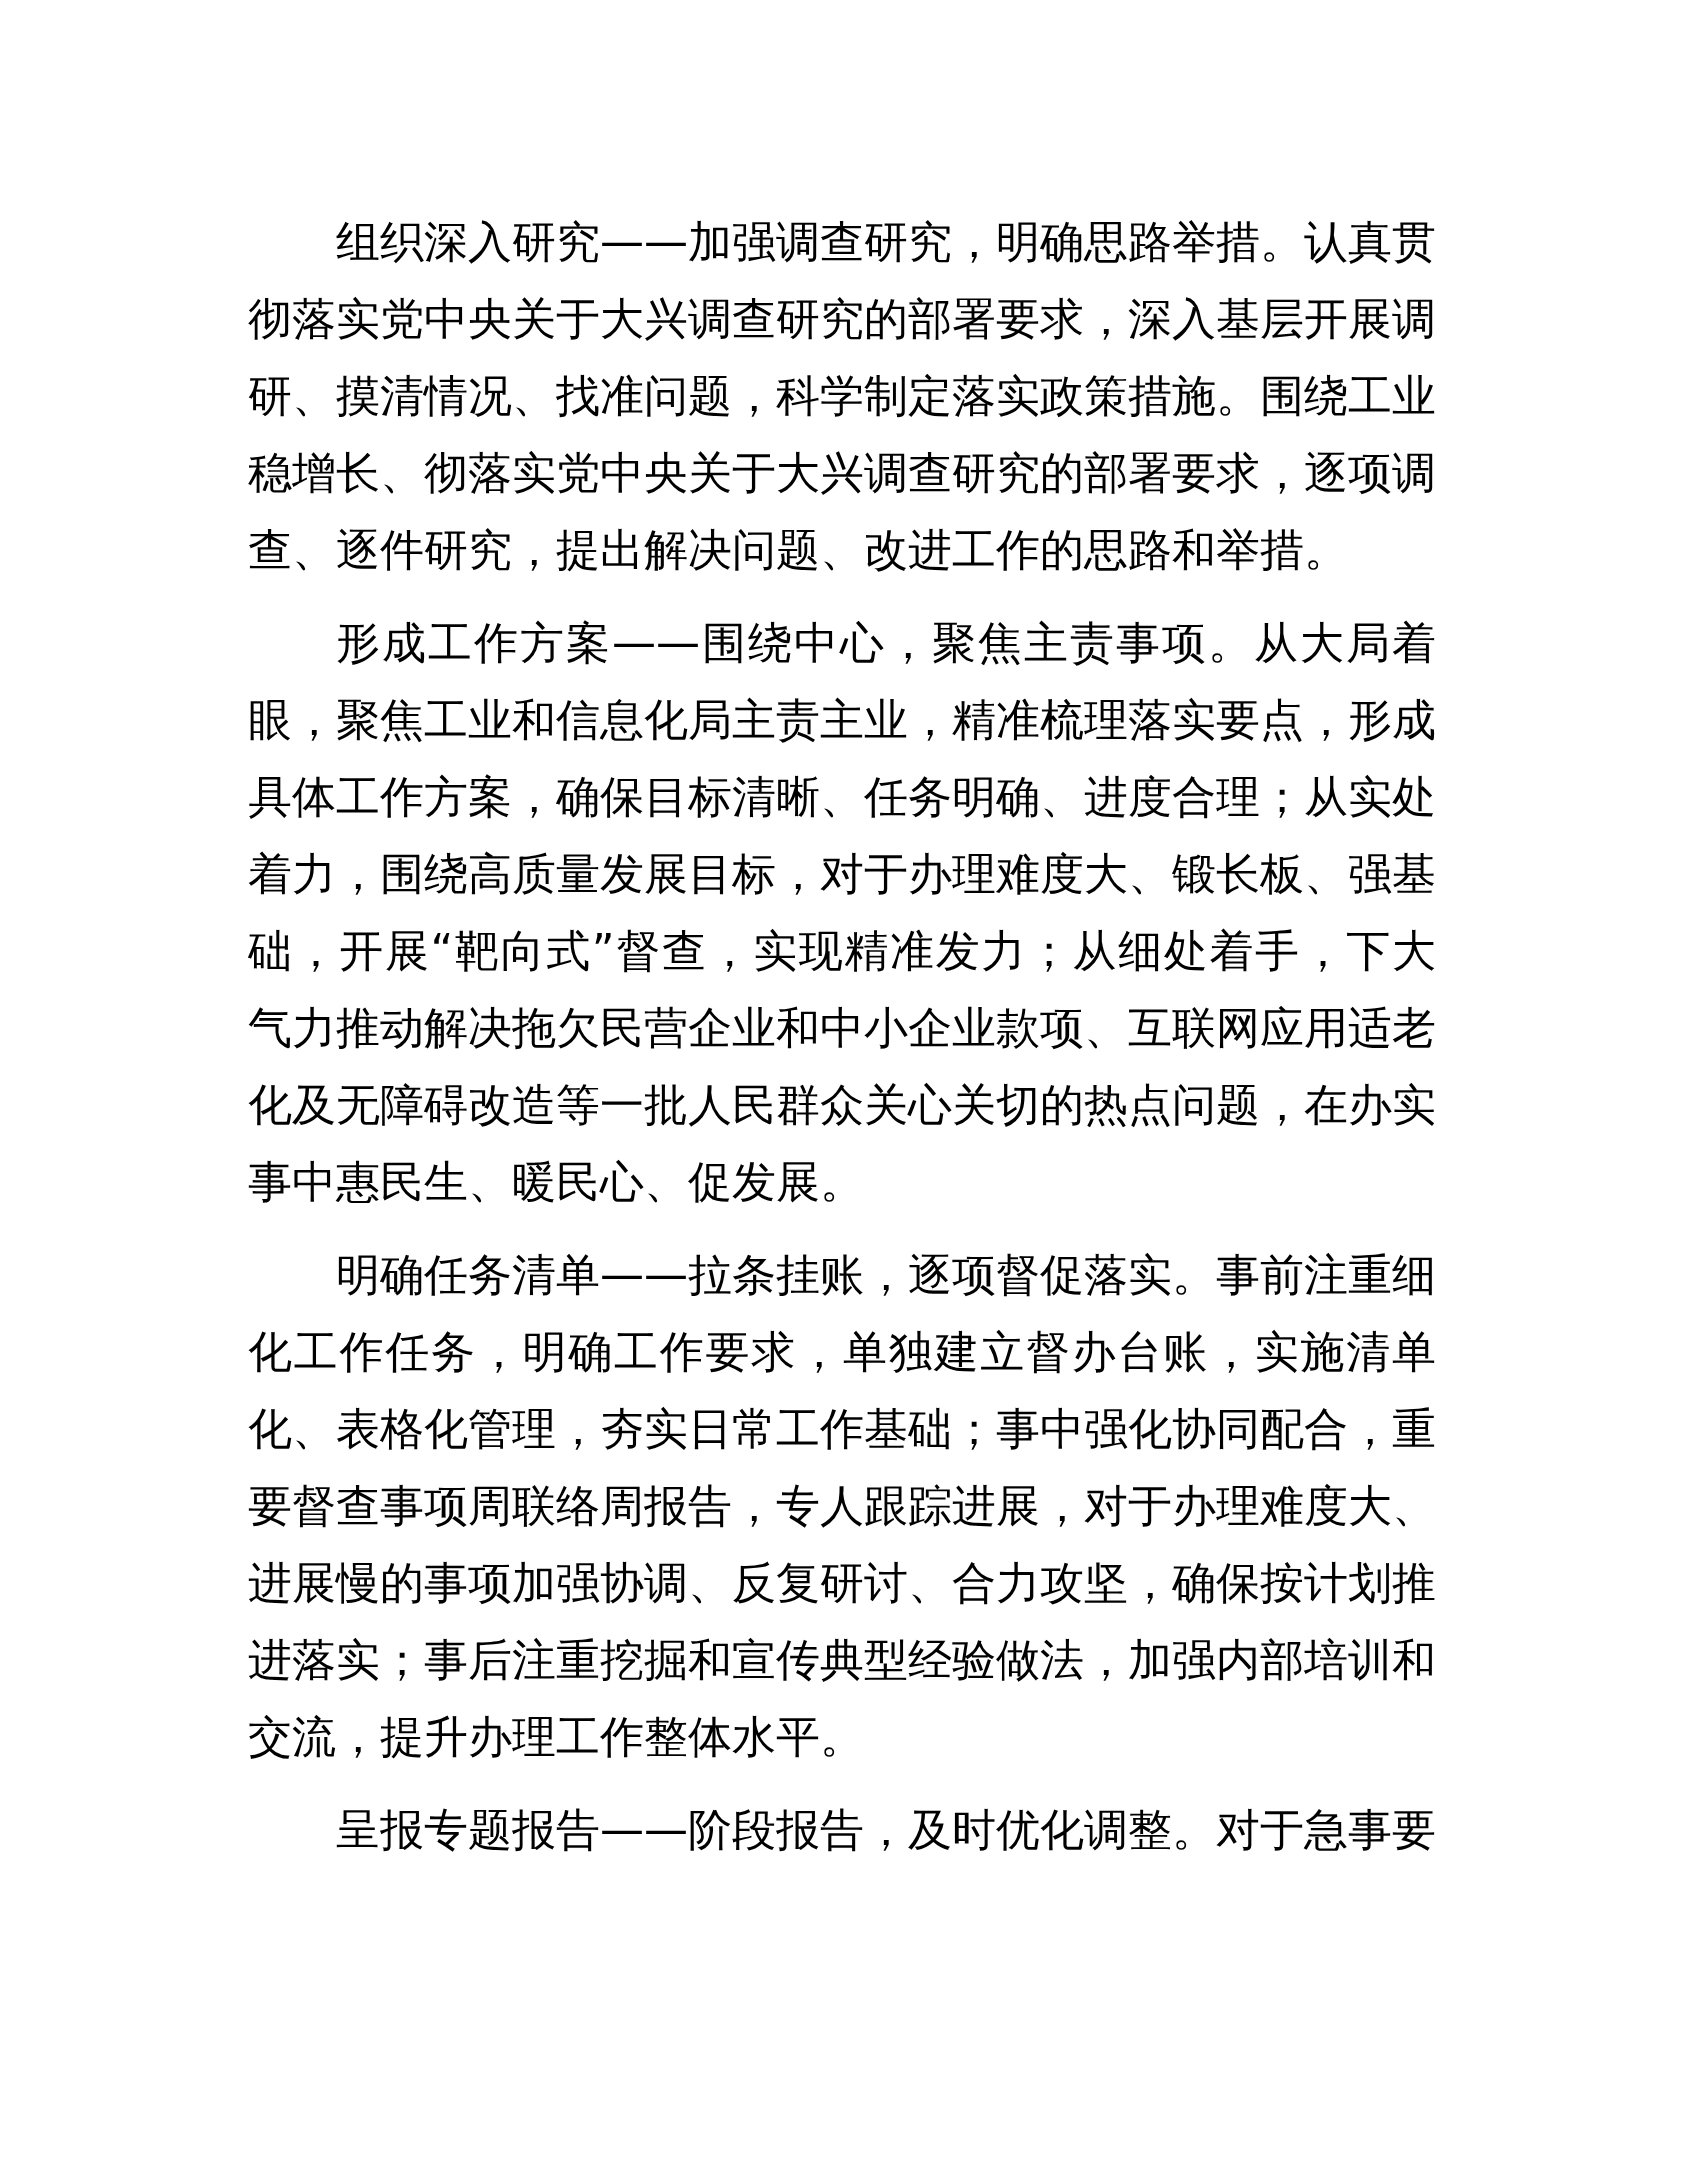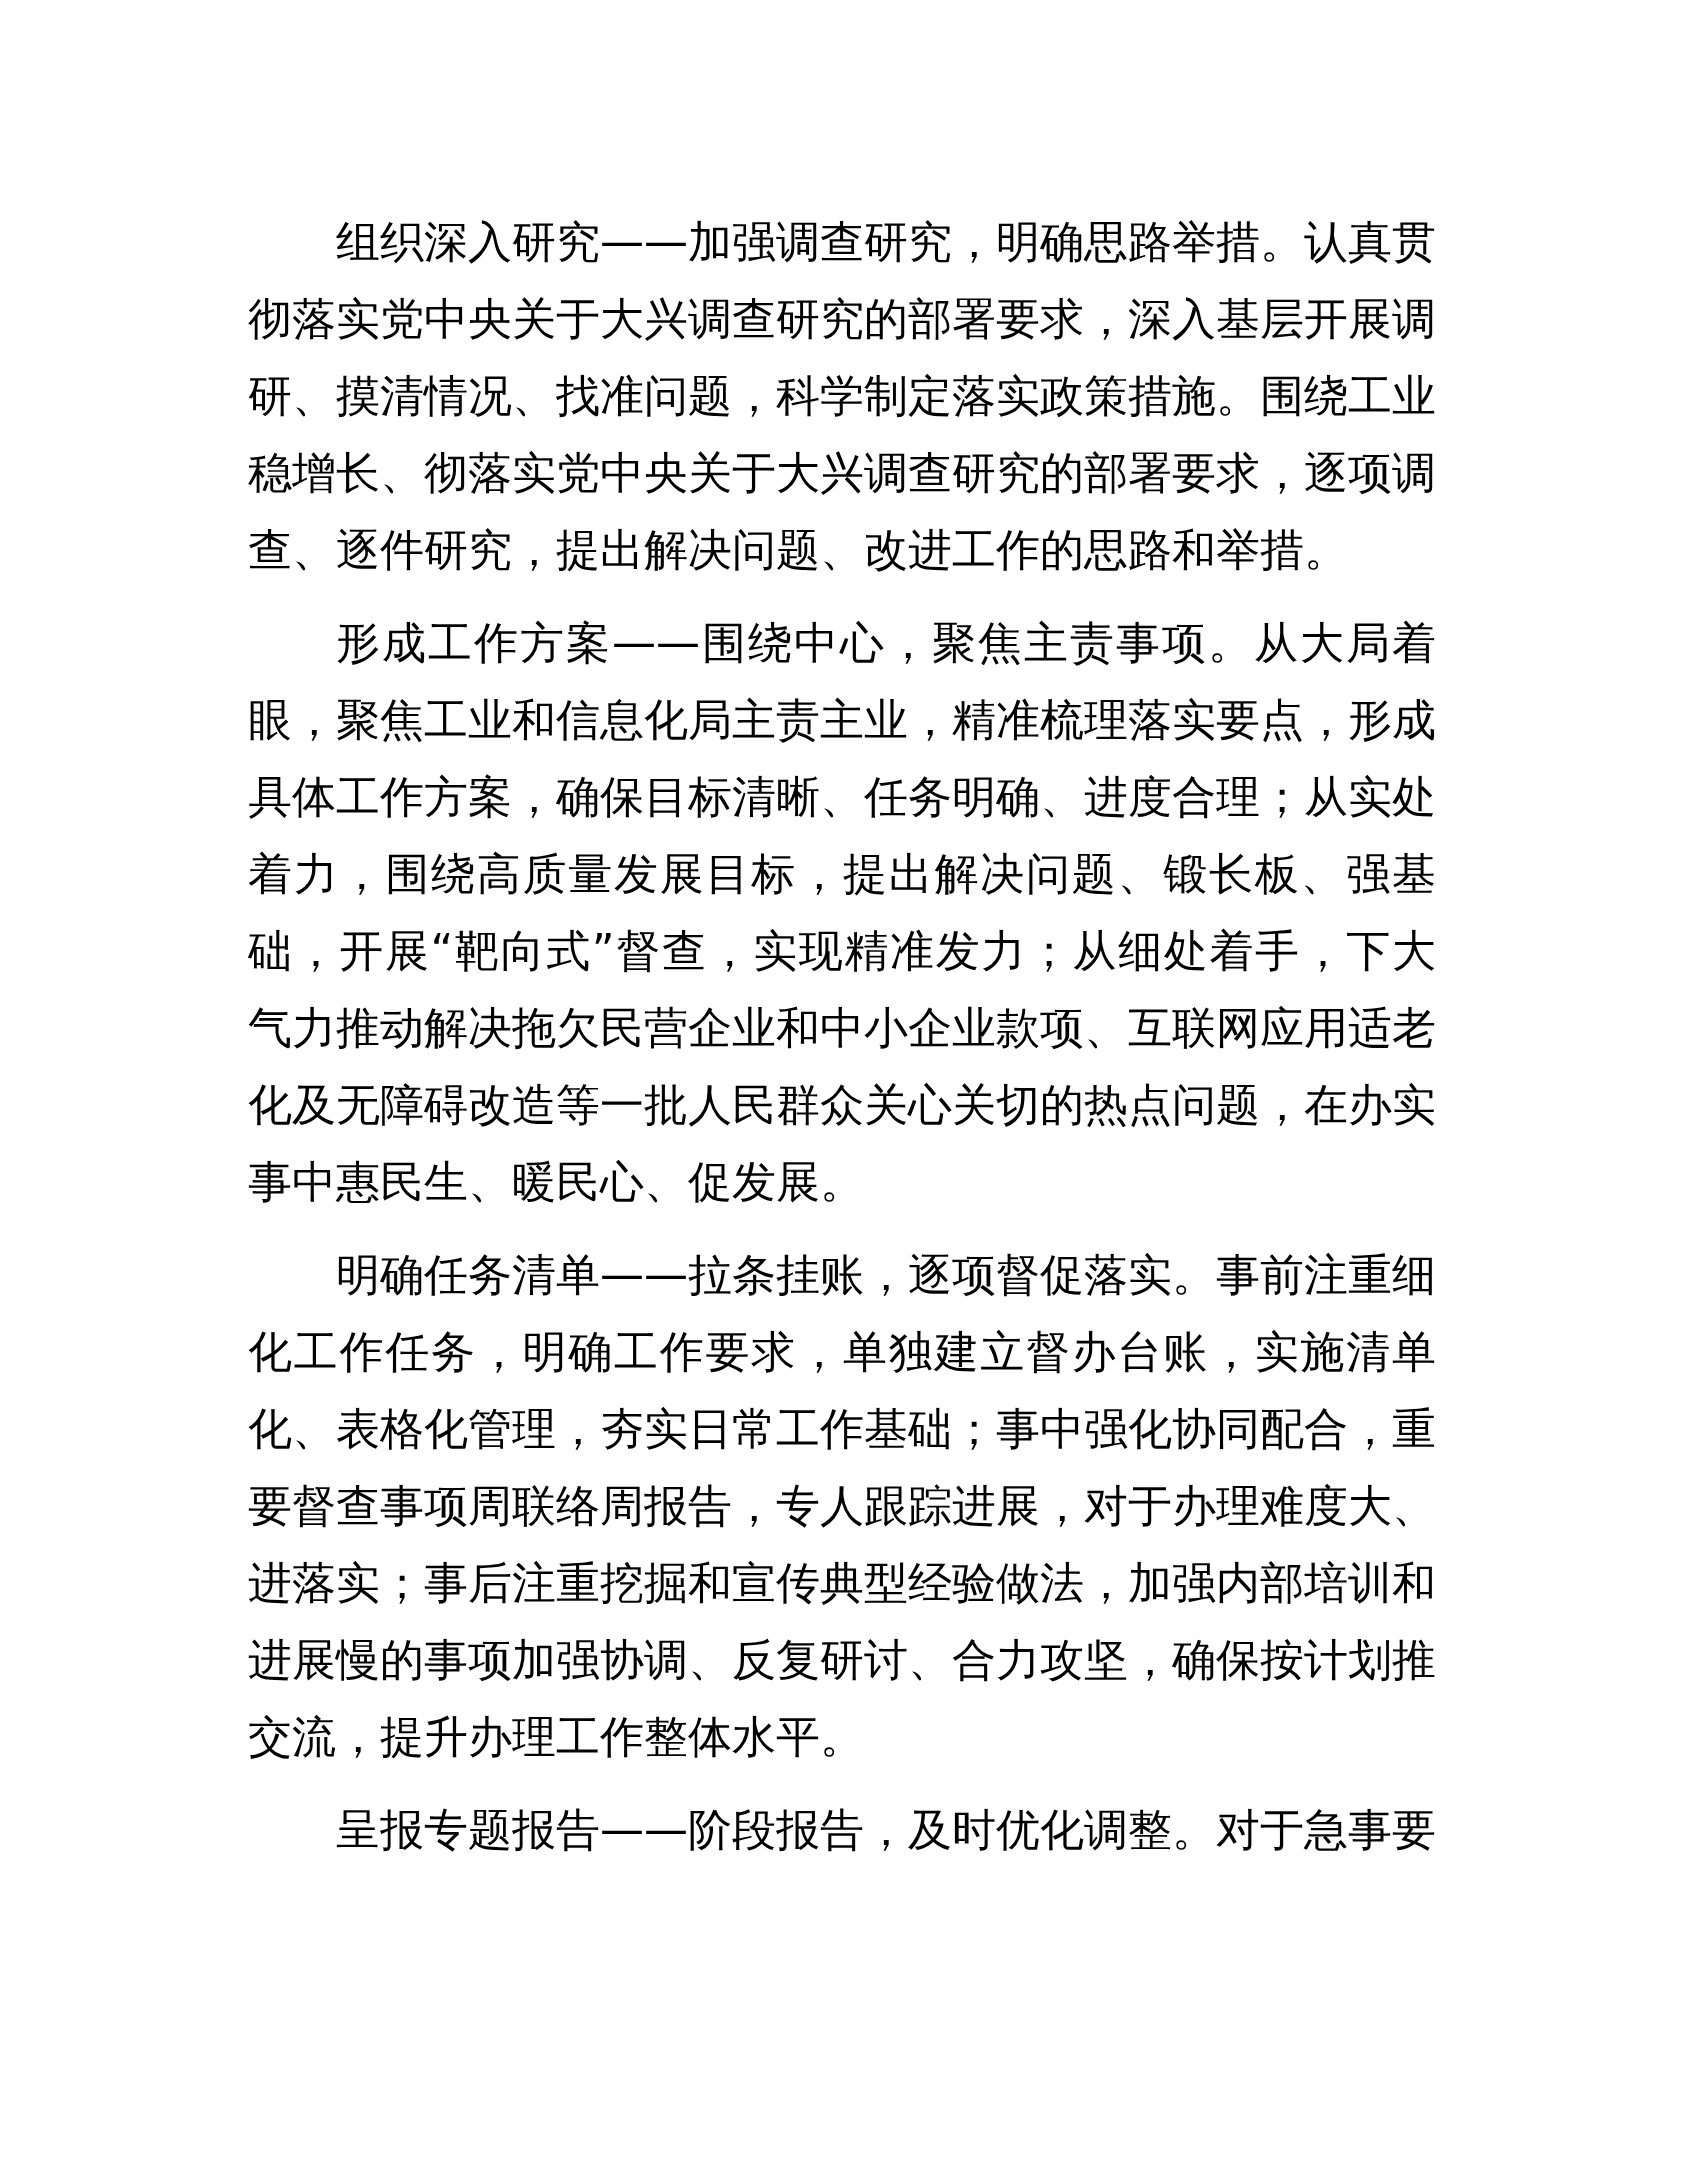--- a/index.html
+++ b/index.html
@@ -61,34 +61,34 @@
       <span class="line">彻落实党中央关于大兴调查研究的部署要求，深入基层开展调</span>
       <span class="line">研、摸清情况、找准问题，科学制定落实政策措施。围绕工业</span>
       <span class="line">稳增长、彻落实党中央关于大兴调查研究的部署要求，逐项调</span>
       <span class="line last">查、逐件研究，提出解决问题、改进工作的思路和举措。</span>
     </p>
 
     <p class="para">
       <span class="line first">形成工作方案——围绕中心，聚焦主责事项。从大局着</span>
       <span class="line">眼，聚焦工业和信息化局主责主业，精准梳理落实要点，形成</span>
       <span class="line">具体工作方案，确保目标清晰、任务明确、进度合理；从实处</span>
-      <span class="line">着力，围绕高质量发展目标，提出解决问题、锻长板、强基</span>
+      <span class="line">着力，围绕高质量发展目标，对于办理难度大、锻长板、强基</span>
       <span class="line">础，开展“靶向式”督查，实现精准发力；从细处着手，下大</span>
       <span class="line">气力推动解决拖欠民营企业和中小企业款项、互联网应用适老</span>
       <span class="line">化及无障碍改造等一批人民群众关心关切的热点问题，在办实</span>
       <span class="line last">事中惠民生、暖民心、促发展。</span>
     </p>
 
     <p class="para">
       <span class="line first">明确任务清单——拉条挂账，逐项督促落实。事前注重细</span>
       <span class="line">化工作任务，明确工作要求，单独建立督办台账，实施清单</span>
       <span class="line">化、表格化管理，夯实日常工作基础；事中强化协同配合，重</span>
       <span class="line">要督查事项周联络周报告，专人跟踪进展，对于办理难度大、</span>
+      <span class="line">进展慢的事项加强协调、反复研讨、合力攻坚，确保按计划推</span>
       <span class="line">进落实；事后注重挖掘和宣传典型经验做法，加强内部培训和</span>
-      <span class="line">进展慢的事项加强协调、反复研讨、合力攻坚，确保按计划推</span>
       <span class="line last">交流，提升办理工作整体水平。</span>
     </p>
 
     <p class="para">
       <span class="line first">呈报专题报告——阶段报告，及时优化调整。对于急事要</span>
     </p>
 
   </div>
 </div>
 

